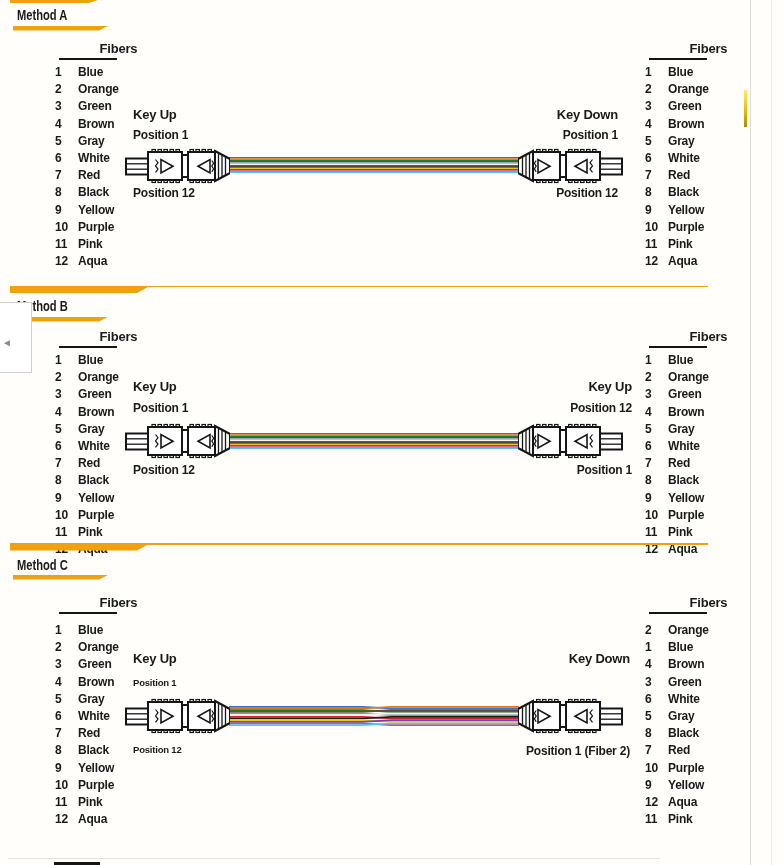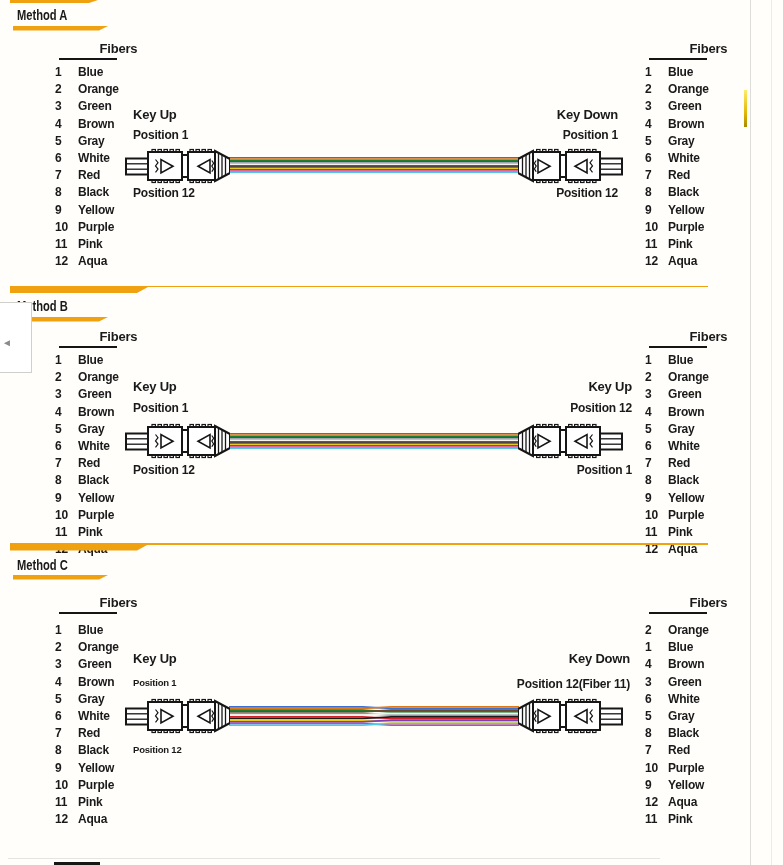--- a/index.html
+++ b/index.html
@@ -640,21 +640,21 @@
             <span class="fnum">11</span>
             <span class="fcolor">Pink</span>
           </div>
         </div>
     </div>
 
     <div class="key-lbl left-lbl">Key Up</div>
     <div class="pos-lbl left-lbl pos-top">Position 1</div>
     <div class="pos-lbl left-lbl pos-bottom">Position 12</div>
     <div class="key-lbl r-lbl">Key Down</div>
-    <div class="pos-lbl r-lbl pos-top">Position 12(Fiber 11)</div>
+    <div class="pos-lbl r-lbl pos-bottom">Position 1 (Fiber 2)</div>
 
     <div class="connector left">
 <svg width="106" height="40" viewBox="0 0 106 40">
   <g fill="#fff" stroke="#161616" stroke-width="1.2">
     <rect x="28" y="3.5" width="3.4" height="5"></rect>
             <rect x="34" y="3.5" width="3.4" height="5"></rect>
     <rect x="40" y="3.5" width="3.4" height="5"></rect>
             <rect x="46" y="3.5" width="3.4" height="5"></rect>
     <rect x="52" y="3.5" width="3.4" height="5"></rect>
     <rect x="28" y="31.5" width="3.4" height="5"></rect>

